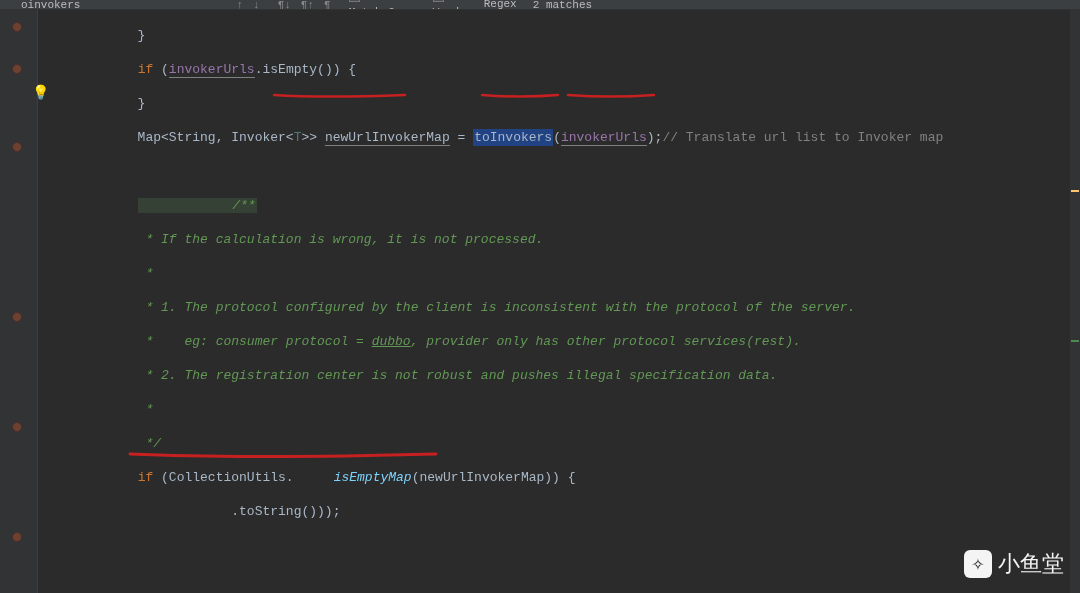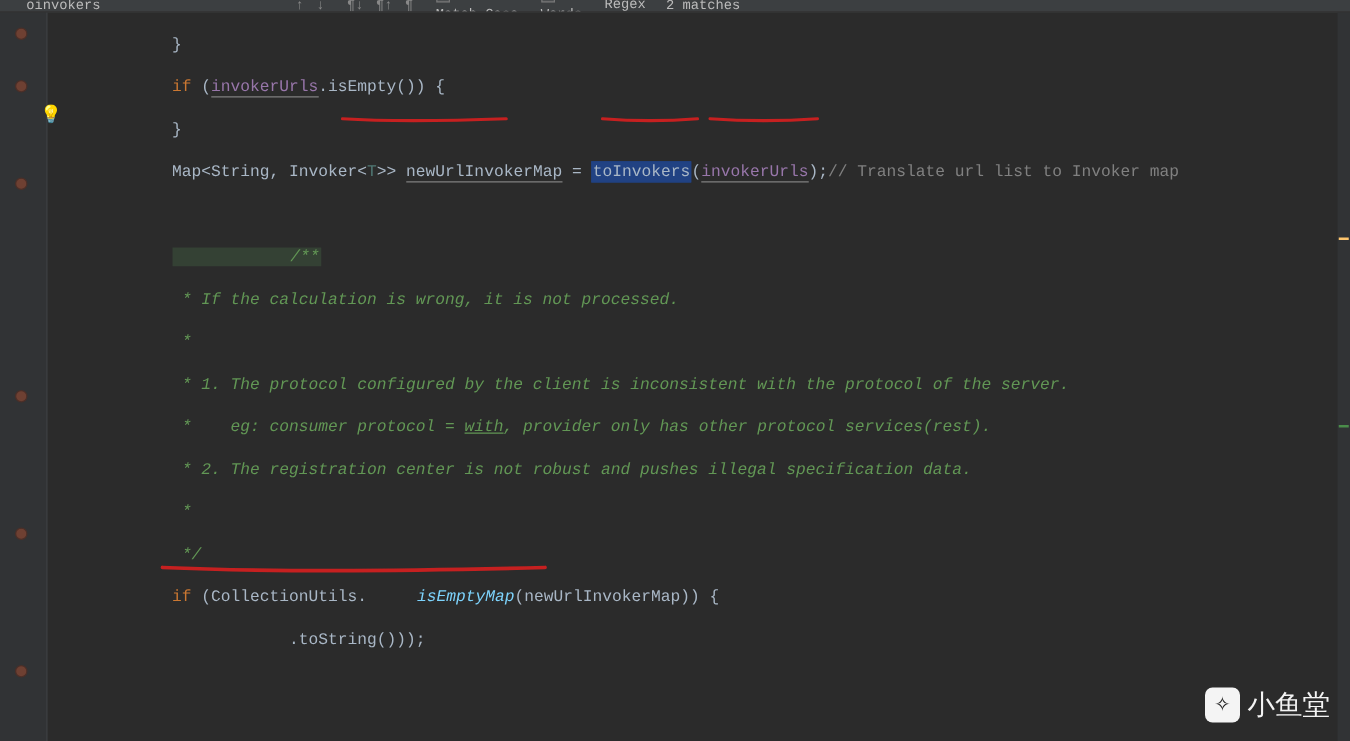--- a/index.html
+++ b/index.html
@@ -177,21 +177,21 @@
   <div class="code">
 <div class="line pu">            }</div>
 <div class="line"><span>            </span><span class="kw">if </span><span class="pu">(</span><span class="fld ul-yellow">invokerUrls</span><span class="pu">.isEmpty()) {</span></div>
 <div class="line pu">            }</div>
 <div class="line"><span class="pu">            Map&lt;String</span><span class="pu">, </span><span class="pu">Invoker</span><span class="pu">&lt;</span><span class="gen">T</span><span class="pu">&gt;&gt; </span><span class="id ul-yellow">newUrlInvokerMap</span><span class="pu"> = </span><span class="boxed">toInvokers</span><span class="pu">(</span><span class="fld ul-yellow">invokerUrls</span><span class="pu">);</span><span class="cm">// Translate url list to Invoker map</span></div>
 <div class="line"></div>
 <div class="line"><span>            </span><span class="doc docbox">            /**</span></div>
 <div class="line doc">             * If the calculation is wrong, it is not processed.</div>
 <div class="line doc">             *</div>
 <div class="line doc">             * 1. The protocol configured by the client is inconsistent with the protocol of the server.</div>
-<div class="line doc"><span>             *    eg: consumer protocol = </span><span class="ul-link">with</span><span>, provider only has other protocol services(rest).</span></div>
+<div class="line doc"><span>             *    eg: consumer protocol = </span><span class="ul-link">dubbo</span><span>, provider only has other protocol services(rest).</span></div>
 <div class="line doc">             * 2. The registration center is not robust and pushes illegal specification data.</div>
 <div class="line doc">             *</div>
 <div class="line doc">             */</div>
 <div class="line"><span>            </span><span class="kw">if </span><span class="pu">(CollectionUtils.</span><span class="mtd-i">isEmptyMap</span><span class="pu">(newUrlInvokerMap)) {</span></div>
 <div class="line pu">                        .toString()));</div>
 
 
 
 
 

